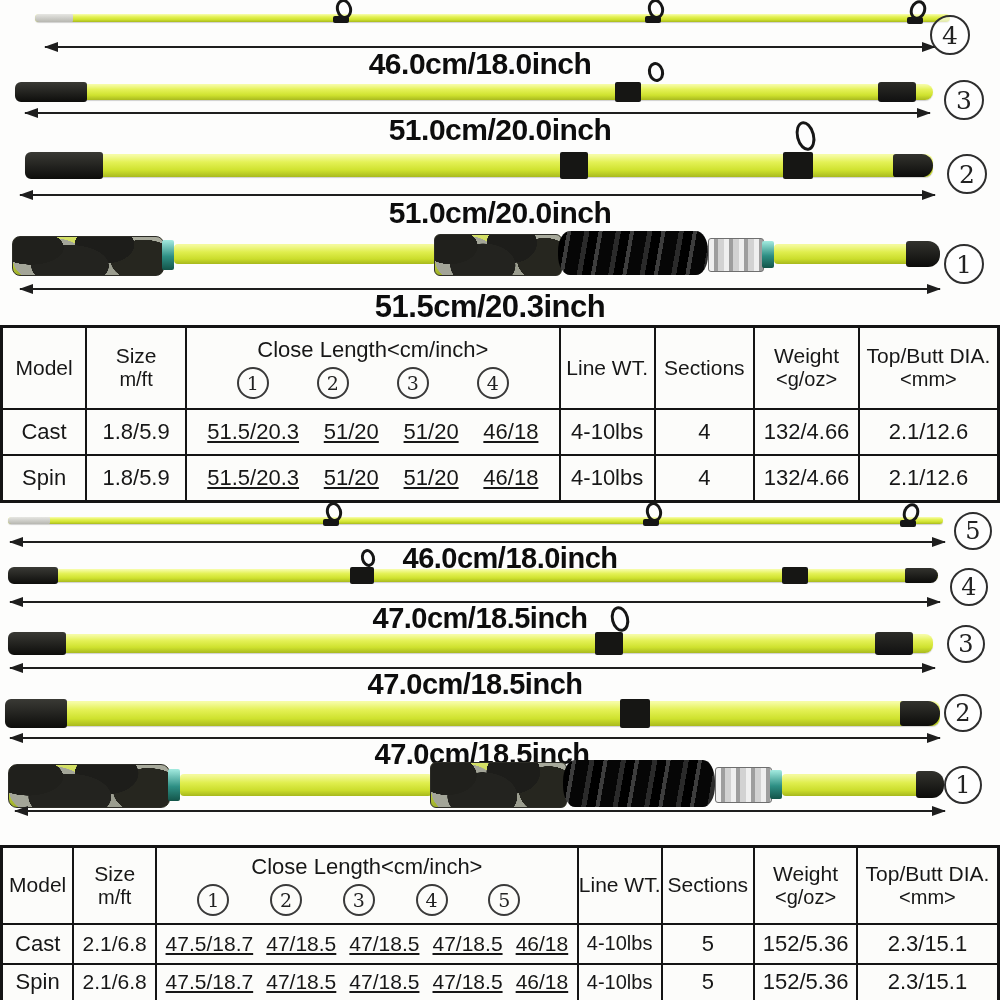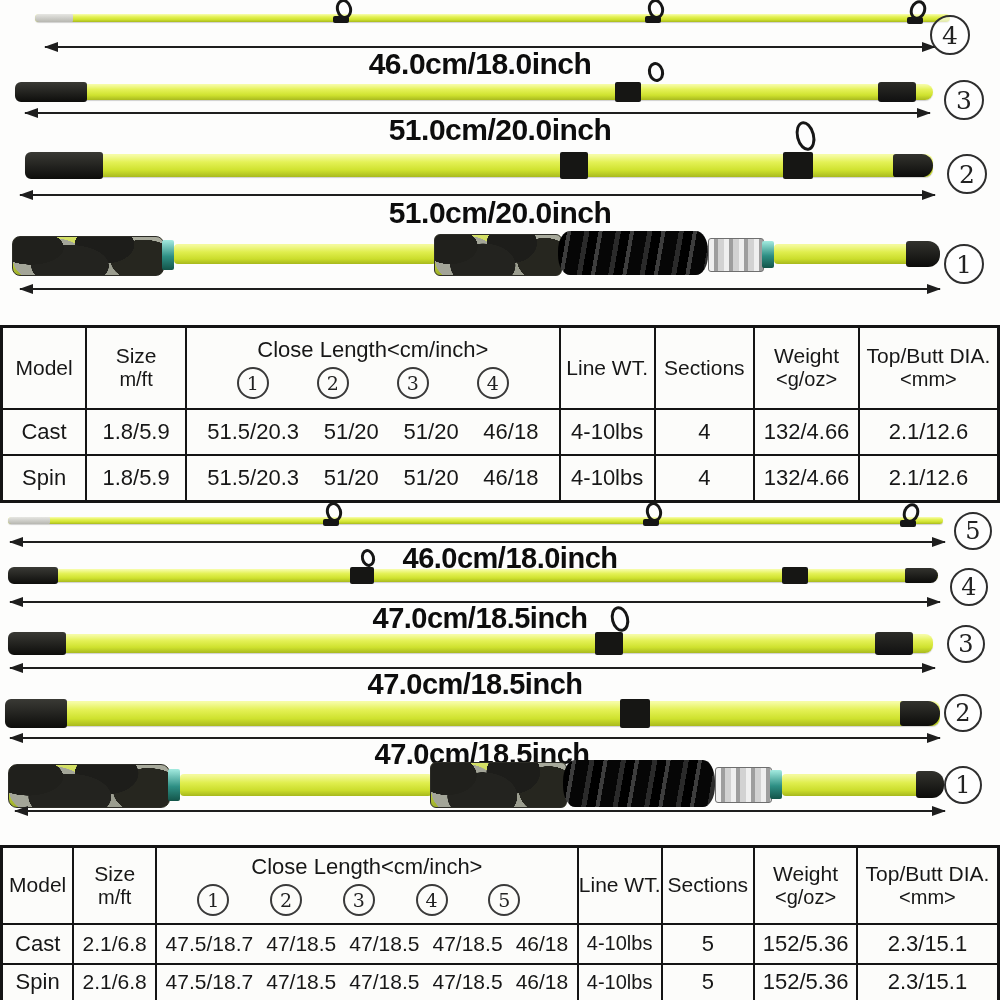--- a/index.html
+++ b/index.html
@@ -50,21 +50,21 @@
   .spec-wrap{position:absolute;left:0;width:1000px;}
   table.spec{width:100%;border-collapse:collapse;table-layout:fixed;background:#fcfcfa;}
   table.spec th,table.spec td{border:2px solid #141414;text-align:center;vertical-align:middle;
       font-weight:400;padding:0;color:#171717;overflow:hidden;}
   table.spec{border:3px solid #141414;}
   th .l2{font-size:20px;}
   .cl-title{font-size:22px;}
   .cl-nums{display:flex;justify-content:space-around;align-items:center;padding:4px 26px 0 26px;}
   .circ{display:inline-flex;width:28px;height:28px;border:2px solid #3a3a3a;border-radius:50%;
         align-items:center;justify-content:center;font-family:"DejaVu Serif",serif;font-size:19px;color:#222;}
-  .cl-vals{display:flex;justify-content:space-around;align-items:flex-end;padding:0 8px;}
+  .cl-vals{display:flex;justify-content:space-around;align-items:flex-end;padding:0 8px;text-decoration:underline;}
   .t-hdr{font-size:21px;}
   .t-cell{font-size:22px;}
 </style>
 </head>
 <body>
 
 <div class="canvas">
 
   <div class="rod" style="left:35px;top:14px;width:915px;height:8px;border-radius:5px;">
     <span class="greytip" style="width:38px;"></span>
@@ -127,20 +127,21 @@
     <span class="seat" style="left:558px;top:231px;width:150px;height:44px;"></span>
     <span class="silver" style="left:708px;top:238px;width:54px;height:32px;"></span>
     <span class="teal" style="left:762px;top:241px;width:12px;height:27px;"></span>
     <span class="blank" style="left:774px;top:244px;width:150px;height:20px;"></span>
     <span class="cap" style="left:906px;top:241px;width:34px;height:26px;"></span>
   </div>
   <div class="dim-arrow" style="left:20px;top:288px;width:920px;">
       <span class="ah l"></span>
       <span class="ah r"></span>
     </div>
+  <div class="dim-label" style="left:490px;top:289px;font-size:31px;">51.5cm/20.3inch</div>
   <div class="badge" style="left:944px;top:244px;width:36px;height:36px;font-size:25px;">1</div>
 
   <div class="spec-wrap" style="top:325px;height:175px;">
     <table class="spec">
       <colgroup>
           <col style="width:8.5%">
           <col style="width:10%">
           <col style="width:37.5%">
           <col style="width:9.5%">
           <col style="width:10%">

